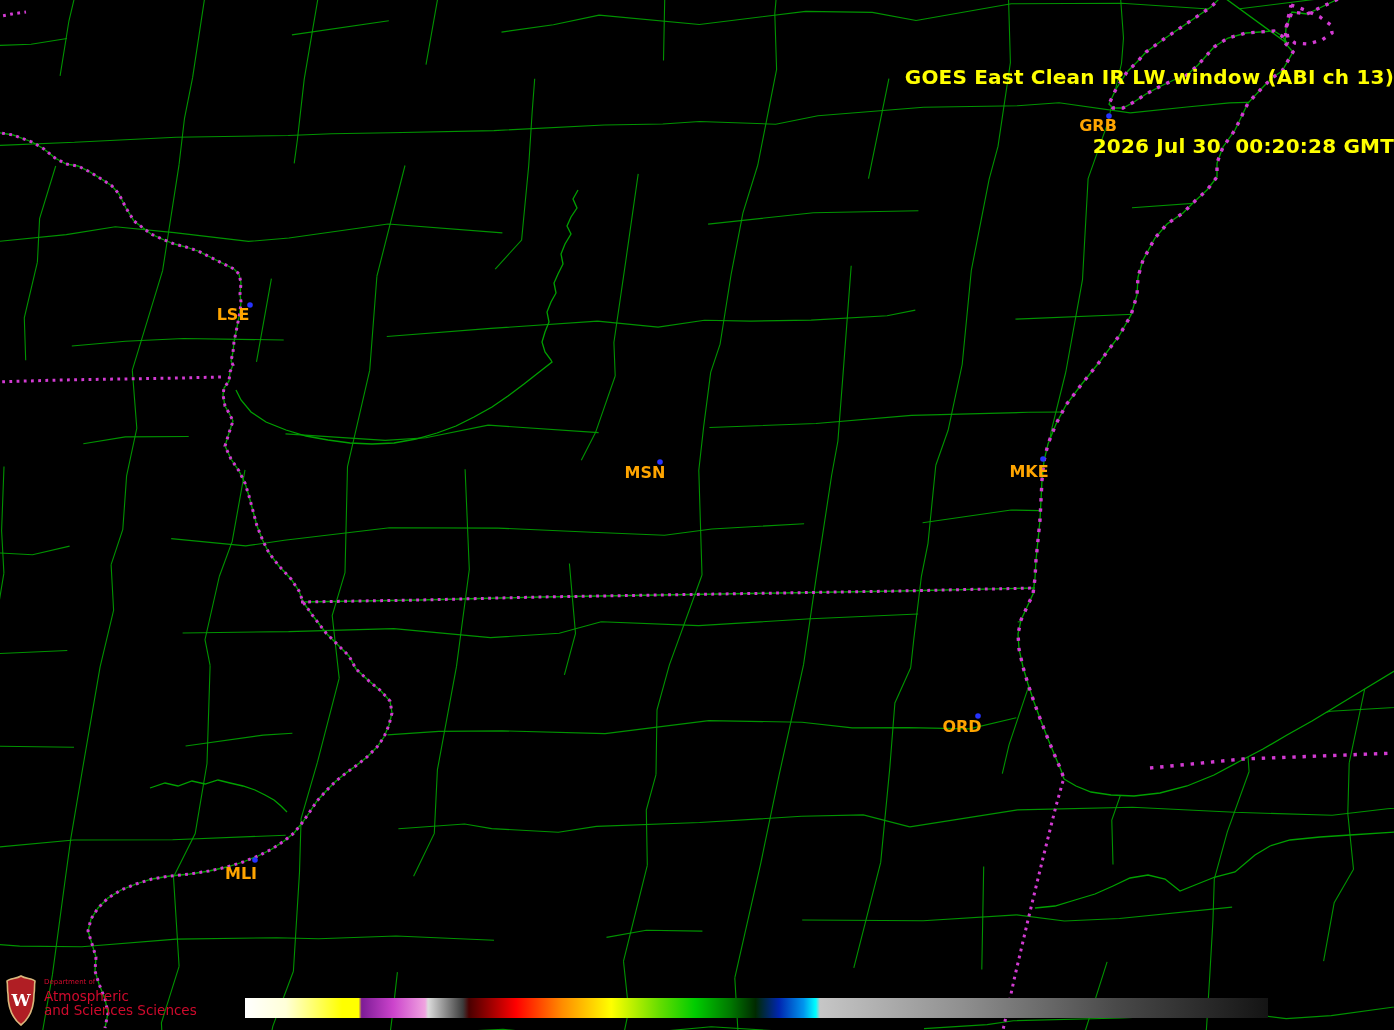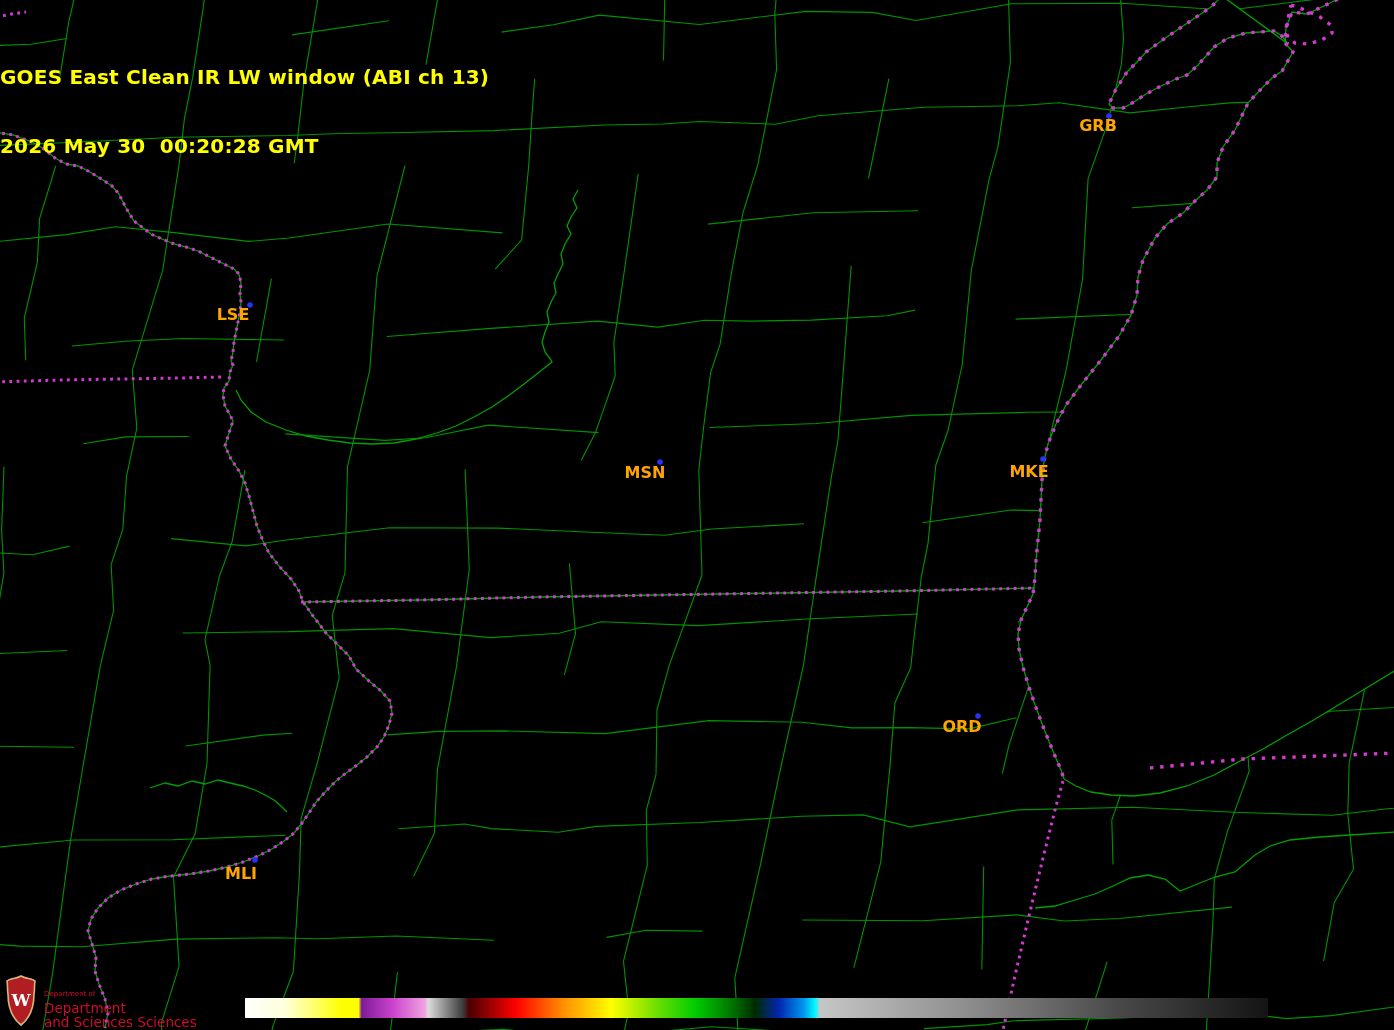--- a/index.html
+++ b/index.html
@@ -8,28 +8,28 @@
     overflow:hidden;font-family:"DejaVu Sans",sans-serif;
   }
   #mapsvg{position:absolute;left:0;top:0;}
   .county{fill:none;stroke:var(--county,#00a000);stroke-width:1.1;opacity:.92;}
   .shore{fill:none;stroke:var(--county,#00a000);stroke-width:1.3;}
   .water{fill:#000;}
   .dots{fill:none;stroke:var(--border,#d23bd2);stroke-width:3;stroke-dasharray:2.8 4.4;}
   .dots-big{fill:none;stroke:var(--border,#d23bd2);stroke-width:3.4;stroke-dasharray:3.4 6.8;}
   .st-label{fill:var(--stlabel,#ffa500);font-size:16px;font-weight:bold;text-anchor:middle;}
   #title{
-    position:absolute;top:20px;left:0;width:100%;text-align:left;
+    position:absolute;top:20px;left:0;width:100%;text-align:right;
     color:var(--titlec,#ffff00);font-weight:bold;font-size:20px;line-height:23px;
     white-space:pre;letter-spacing:.2px;
   }
   #colorbar{position:absolute;}
   #logo{position:absolute;left:4px;top:975px;display:flex;align-items:flex-start;}
   #crest{width:34px;height:52px;flex:0 0 auto;}
-  .logo-text{color:var(--logored,#cf0a2c);margin-left:6px;margin-top:16px;line-height:1.08;}
+  .logo-text{color:var(--logored,#cf0a2c);margin-left:6px;margin-top:4px;line-height:1.08;}
   .logo-dept{font-size:7px;margin-bottom:2px;}
   .logo-line{font-size:13.5px;}
 </style>
 </head>
 <body>
 
 <div id="wrap" style="background: rgb(0, 0, 0);">
 
   <svg id="mapsvg" width="1394" height="1030" viewBox="0 0 1394 1030">
 
@@ -108,30 +108,30 @@
         </g>
         <g>
           <circle cx="255" cy="860" r="2.8" fill="#2633ff"></circle>
           <text x="241" y="879" class="st-label">MLI</text>
         </g>
       </g>
   </svg>
 
   <div id="title">
     <div>GOES East Clean IR LW window (ABI ch 13)</div>
-    <div>2026 May 30  00:20:28 GMT</div>
+    <div>2026 Jul 30  00:20:28 GMT</div>
   </div>
 
   <div id="colorbar" style="left: 245px; top: 998px; width: 1023px; height: 20px; background: linear-gradient(to right, rgb(255, 255, 255) 0%, rgb(255, 255, 216) 4%, rgb(255, 255, 0) 9.5%, rgb(255, 255, 0) 11.1%, rgb(125, 28, 150) 11.4%, rgb(204, 68, 204) 14.5%, rgb(240, 163, 224) 17.6%, rgb(220, 220, 220) 17.9%, rgb(60, 60, 60) 21.3%, rgb(74, 0, 0) 21.9%, rgb(255, 0, 0) 26.5%, rgb(255, 140, 0) 31%, rgb(255, 255, 0) 35.8%, rgb(102, 221, 0) 40.5%, rgb(0, 204, 0) 44%, rgb(0, 119, 0) 47.5%, rgb(0, 42, 0) 49.9%, rgb(0, 38, 176) 52.2%, rgb(0, 149, 238) 54.6%, rgb(0, 255, 255) 55.8%, rgb(198, 198, 198) 56.2%, rgb(144, 144, 144) 70%, rgb(74, 74, 74) 85%, rgb(20, 20, 20) 100%);"></div>
 
   <div id="logo">
     <svg id="crest" viewBox="0 0 34 52">
       <path d="M17,1 C22,4 28,3 31,6 C30,10 31,15 30,19 C30,34 26,43 17,50 C8,43 4,34 4,19 C3,15 4,10 3,6 C6,3 12,4 17,1 Z" fill="#b01e24" stroke="#d9b77c" stroke-width="1.6"></path>
       <text id="crest-w" x="17" y="31" text-anchor="middle" font-family="DejaVu Serif, serif" font-size="17" font-weight="bold" fill="#ffffff">W</text>
     </svg>
     <div class="logo-text">
       <div class="logo-dept">Department of</div>
-      <div class="logo-line">Department</div>
+      <div class="logo-line">Atmospheric</div>
       <div class="logo-line">and Sciences Sciences</div>
     </div>
   </div>
 
 </div>
 
 </body></html>

